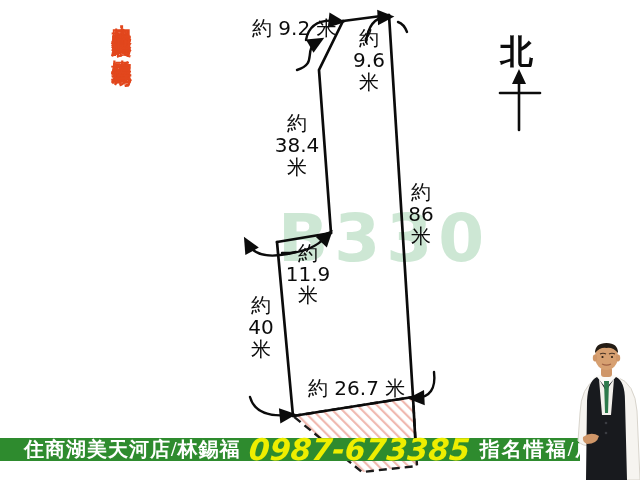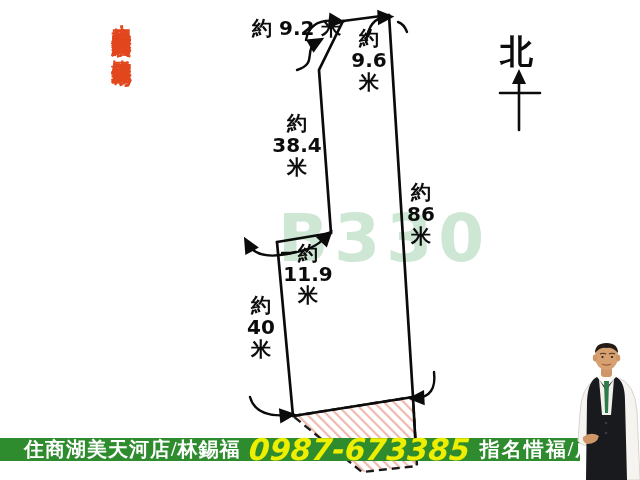--- a/index.html
+++ b/index.html
@@ -8,21 +8,21 @@
     overflow:hidden;font-family:"DejaVu Sans","Liberation Sans",sans-serif;
   }
   
   .wm{position:absolute;z-index:1;color:#cde7d4;font-weight:bold;
       letter-spacing:6px;white-space:nowrap;}
   .wm1{left:278px;top:200px;font-size:66px;}
   .wm2{left:242px;top:276px;font-size:52px;letter-spacing:2px;color:#c6e3cf;}
   
   .plot-svg{position:absolute;left:0;top:0;z-index:2;}
   
-  .dim{position:absolute;z-index:3;color:#0c0c0c;font-size:20px;font-weight:700;
+  .dim{position:absolute;z-index:3;color:#0c0c0c;font-size:20px;font-weight:400;
        white-space:pre-line;text-align:center;line-height:22px;}
   .dim-top  {left:252px;top:17px;}
   .dim-96   {left:344px;top:27px;width:50px;}
   .dim-384  {left:268px;top:112px;width:58px;}
   .dim-86   {left:400px;top:181px;width:42px;}
   .dim-119  {left:283px;top:243px;width:50px;line-height:21px;}
   .dim-40   {left:240px;top:294px;width:42px;}
   .dim-bot  {left:308px;top:377px;}
   
   .north-label{position:absolute;left:500px;top:30px;z-index:3;
@@ -108,20 +108,21 @@
 米</div>
   <div class="dim dim-86">約
 86
 米</div>
   <div class="dim dim-119">約
 11.9
 米</div>
   <div class="dim dim-40">約
 40
 米</div>
+  <div class="dim dim-bot">約 26.7 米</div>
 
   <div class="north-label">北</div>
 
 
   <div class="disclaimer">格局圖未依實際比例繪製，皆需以物件現場為</div>
 
   <div class="footer">
     <span class="store">住商湖美天河店/林錫福</span>
     <span class="phone">0987-673385</span>
     <span class="slogan">指名惜福/成交最快</span>

